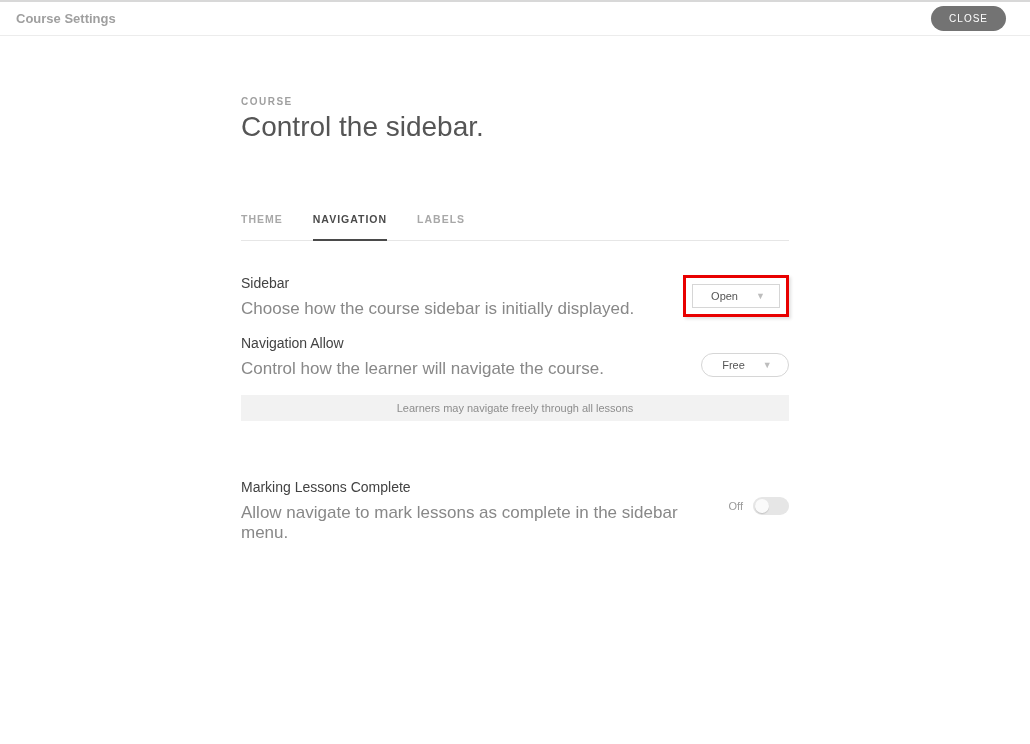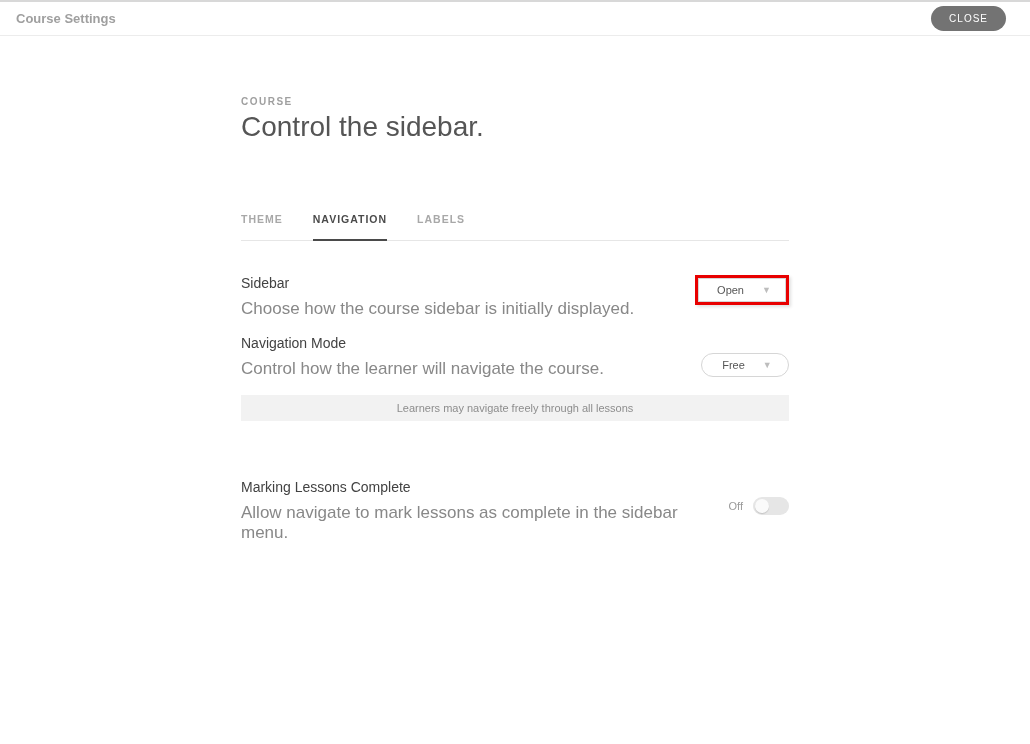--- a/index.html
+++ b/index.html
@@ -105,21 +105,21 @@
       cursor: pointer;
       min-width: 88px;
       background: #fff;
     }
     .select-box .caret {
       font-size: 9px;
       color: #bdbdbd;
     }
     .select-highlight {
       border: 3px solid #e80000;
-      padding: 0;
+      padding: 6px;
       display: inline-block;
       box-shadow: 2px 2px 3px rgba(0,0,0,0.12);
     }
     .select-highlight .select-box { border-radius: 0; border-color:#d6d6d6; }
     .help-strip {
       background: #f2f2f2;
       color: #8d8d8d;
       font-size: 11px;
       text-align: center;
       padding: 7px 0;
@@ -185,21 +185,21 @@
           <span>Open</span>
           <span class="caret">▼</span>
         </div>
       </div>
     </div>
   </div>
 
   <div>
     <div class="setting-row">
       <div>
-        <div class="setting-title">Navigation Mode</div>
+        <div class="setting-title">Navigation Allow</div>
         <div class="setting-desc">Control how the learner will navigate the course.</div>
       </div>
       <div class="select-box" style="margin-top:18px;">
         <span>Free</span>
         <span class="caret">▼</span>
       </div>
     </div>
     <div class="help-strip">Learners may navigate freely through all lessons</div>
   </div>
 

